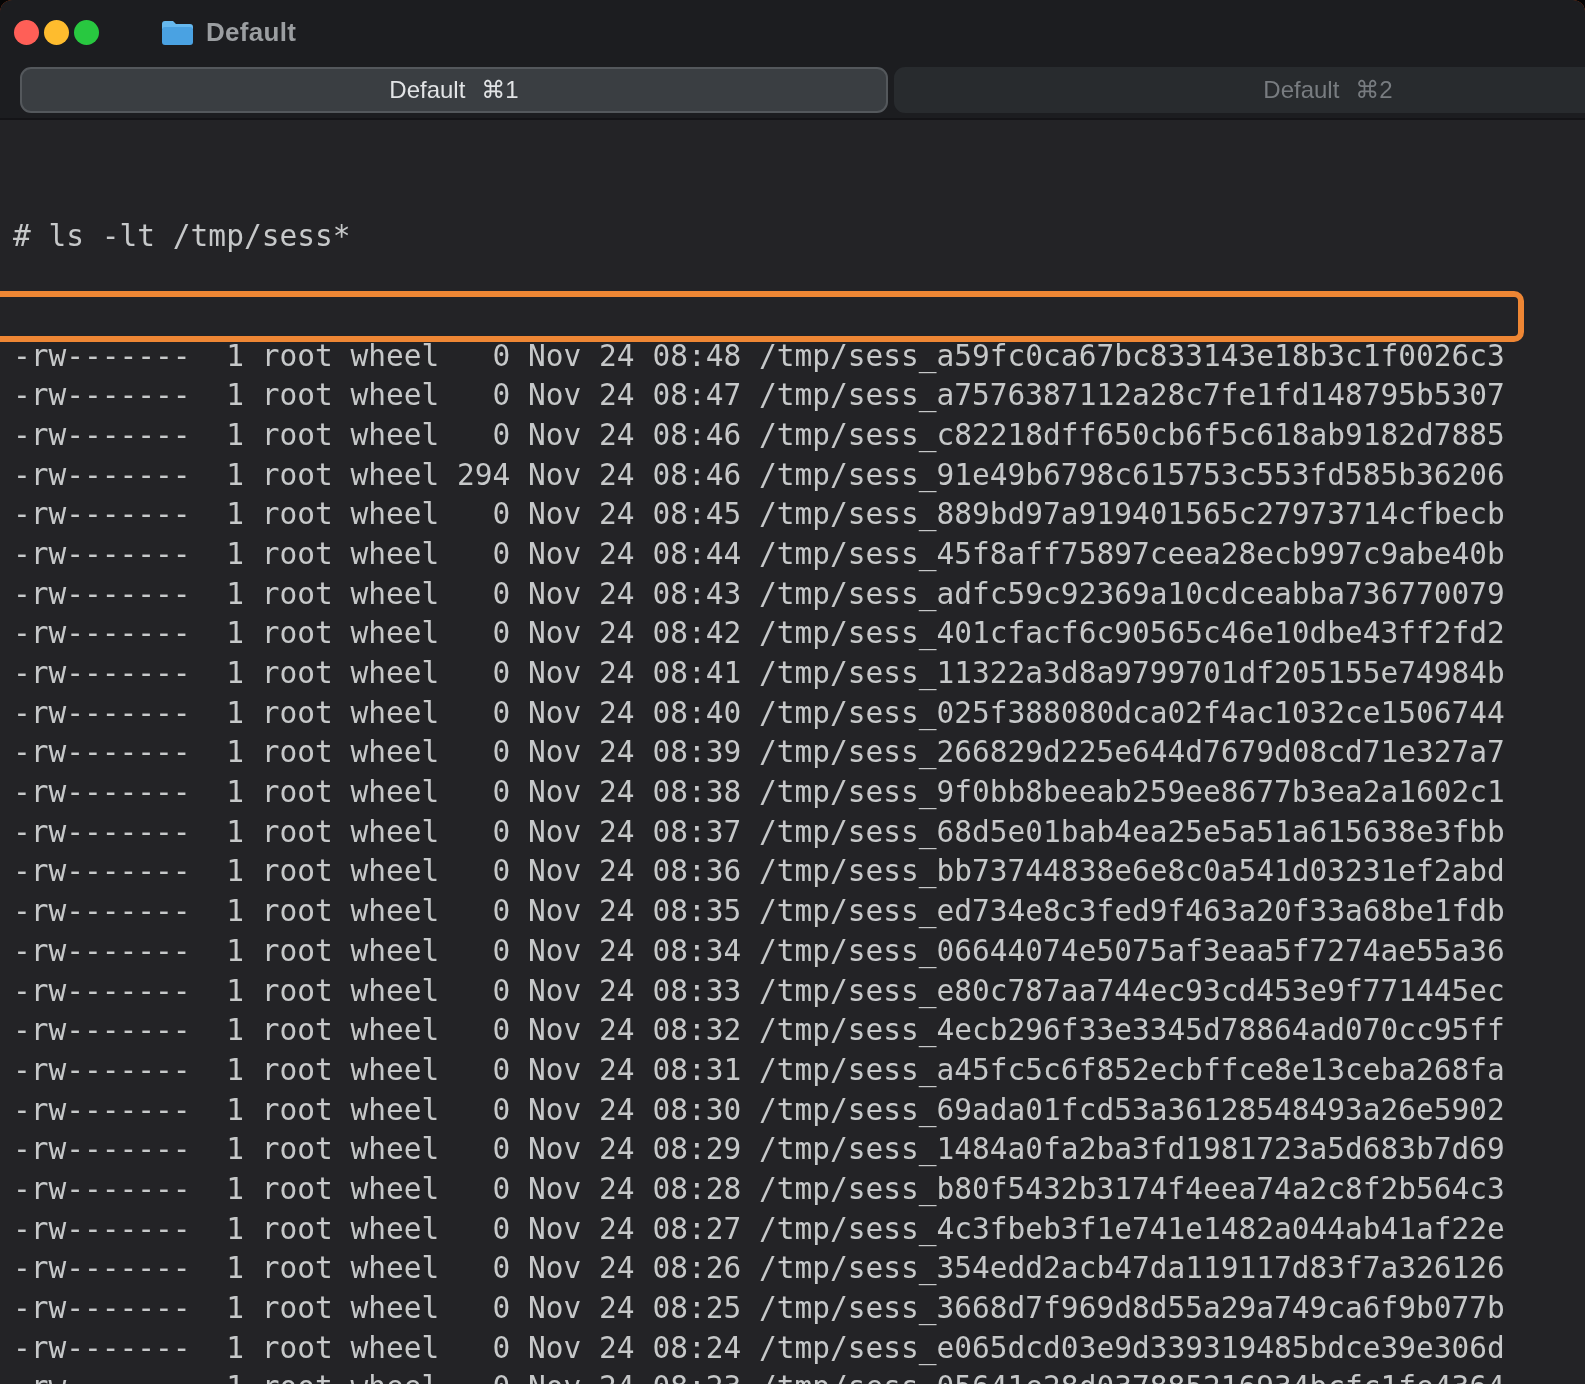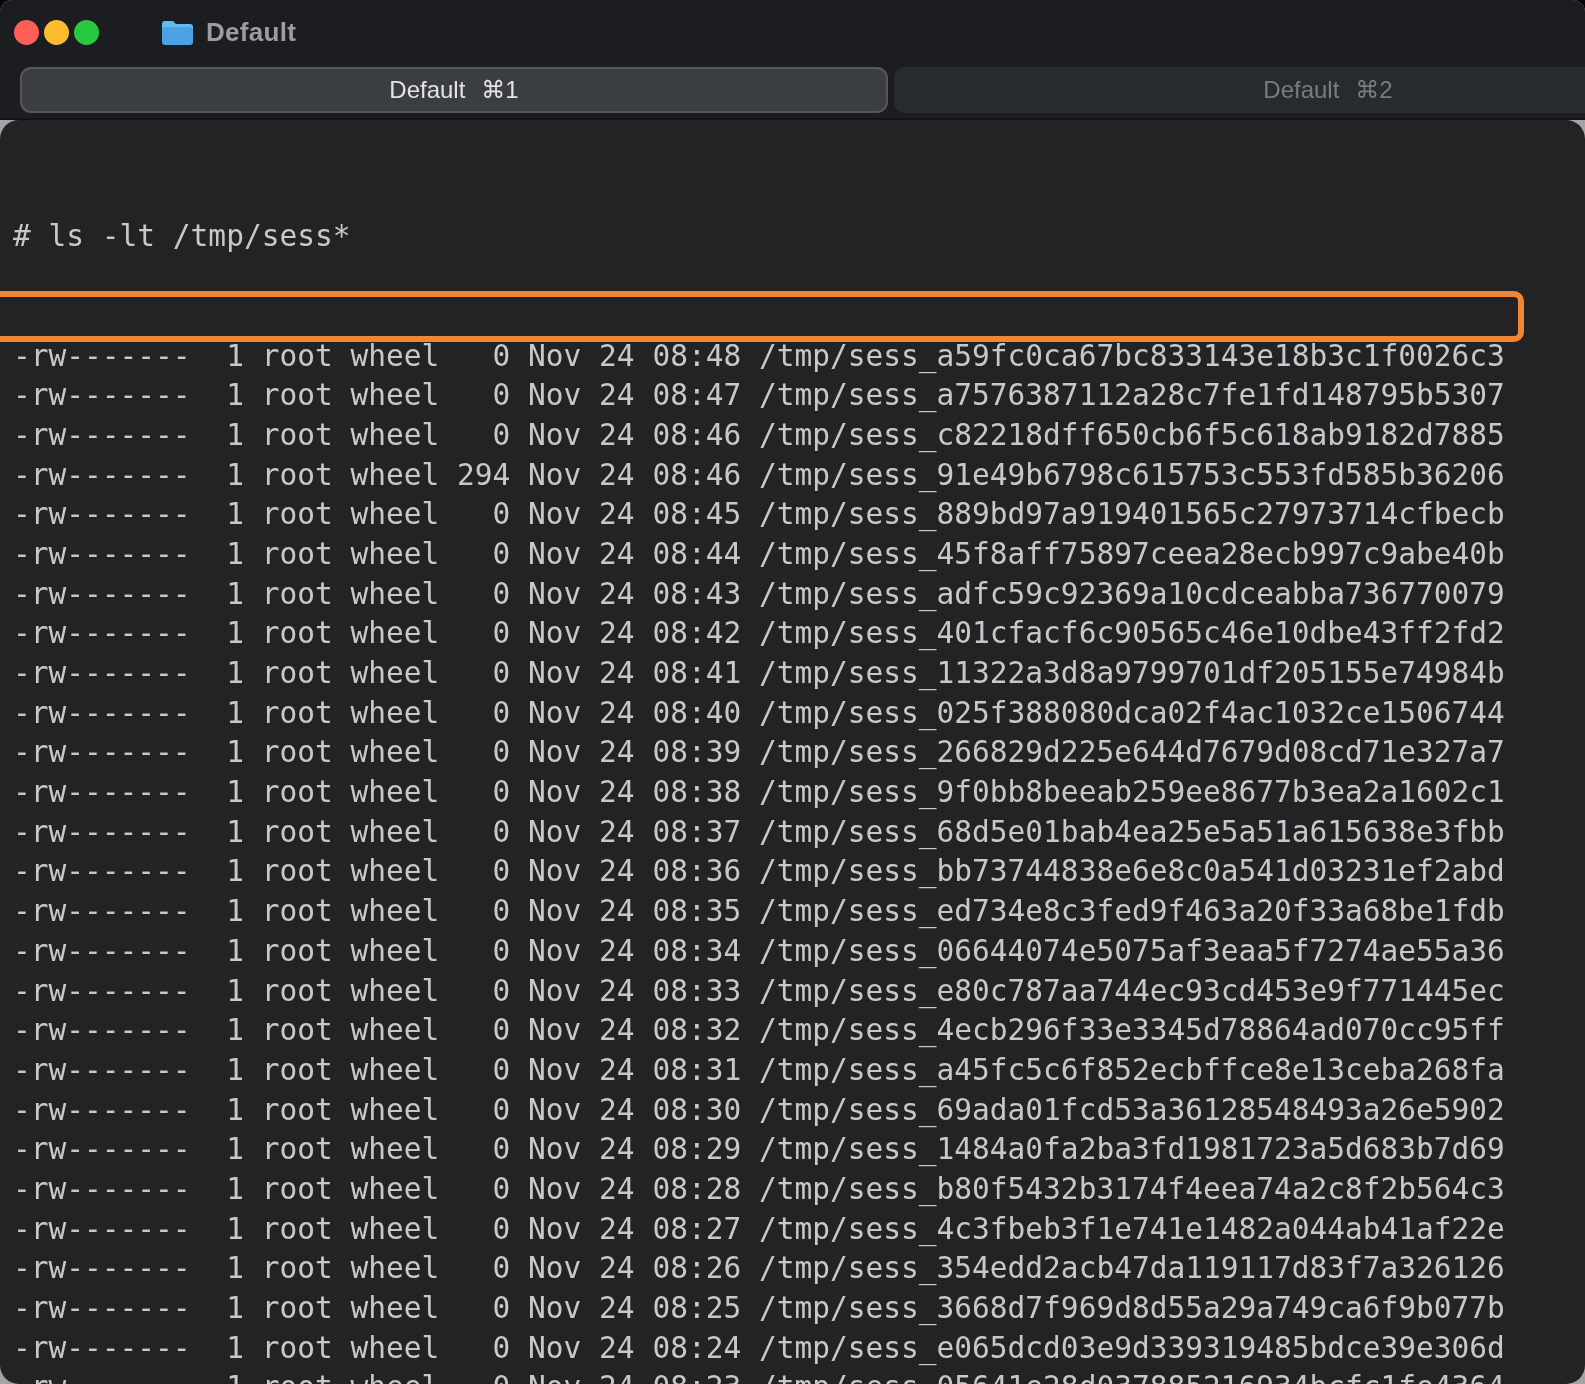--- a/index.html
+++ b/index.html
@@ -3,21 +3,21 @@
 <meta charset="utf-8">
 <style>
   html, body { margin: 0; padding: 0; background: #050505; }
   body { width: 1585px; height: 1384px; overflow: hidden; }
 
   .window {
     position: relative;
     width: 1585px; height: 1384px;
     border-radius: 12px 12px 0 0;
     overflow: hidden;
-    background: #a3a3a3;
+    background: #c2410c;
     font-family: "Liberation Sans", "DejaVu Sans", sans-serif;
   }
 
   
   .titlebar {
     height: 64px;
     background: #1c1d20;
     display: flex;
     align-items: center;
     position: relative;
@@ -63,21 +63,20 @@
     height: 1264px;
     background: #232326;
     padding: 18px 0 0 13px;
     box-sizing: border-box;
     font-family: "DejaVu Sans Mono", "Liberation Mono", monospace;
     font-size: 29.5px;
     line-height: 39.7px;
     color: #c6c8c9;
     white-space: pre;
     overflow: hidden;
-    border-radius: 19px;
   }
   .term-line { height: 39.7px; }
 
   .highlight-box {
     position: absolute;
     box-sizing: border-box;
     border: 6px solid #ee8634;
     border-radius: 10px;
     pointer-events: none;
   }

